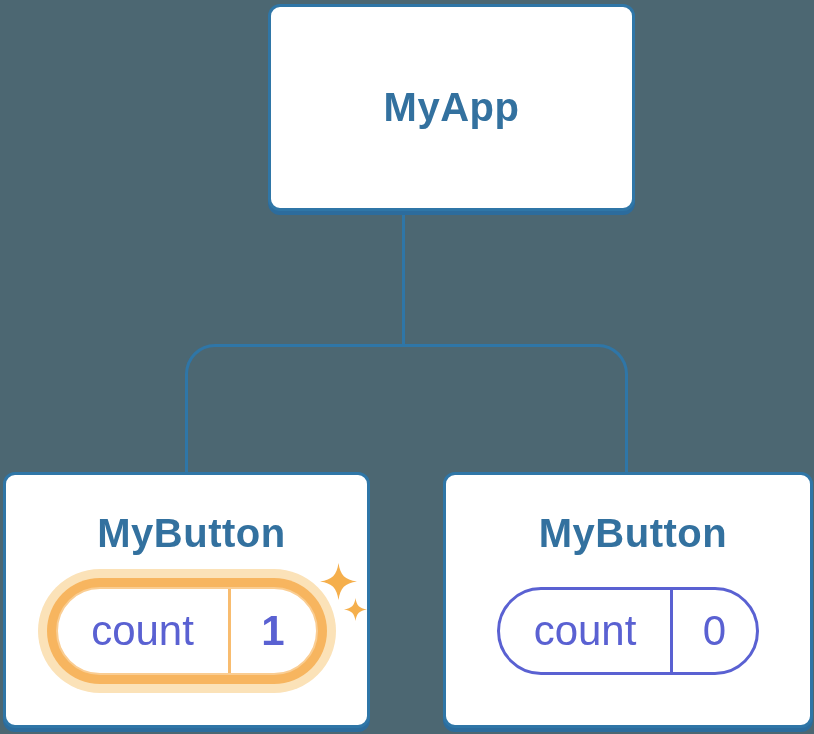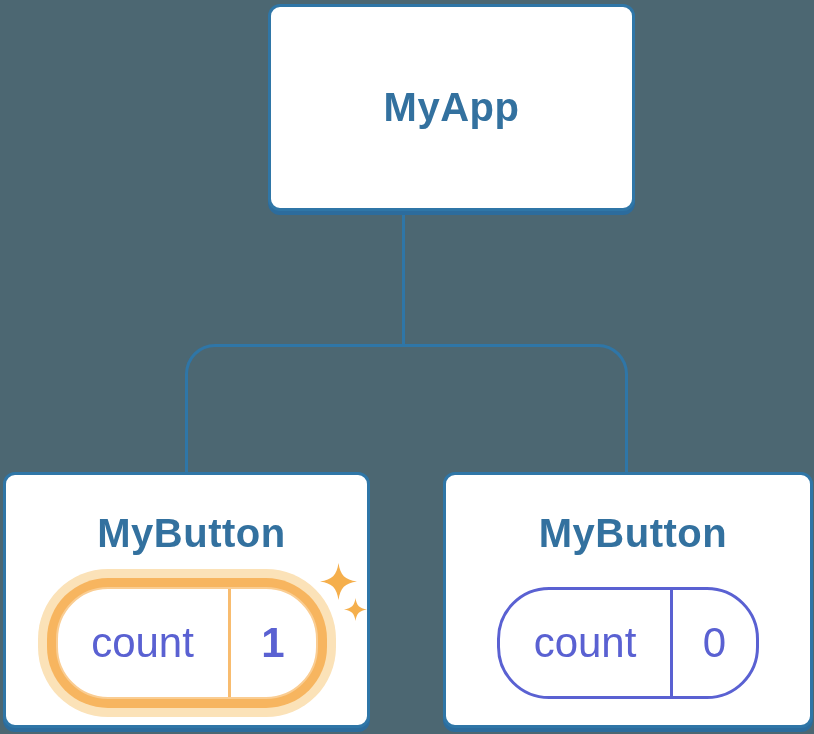--- a/index.html
+++ b/index.html
@@ -49,21 +49,21 @@
   }
   .child-title {
     position: absolute; left: 0; right: 0; top: 36px;
     text-align: center;
     padding-left: 10px;
   }
 
   
   .pill {
     position: absolute; left: 50%; top: 112px; transform: translateX(-50%);
-    width: 262px; height: 112px; border-radius: 52px;
+    width: 262px; height: 88px; border-radius: 52px;
     background: #ffffff; box-sizing: border-box;
     display: flex; align-items: stretch;
   }
   .pill-plain {
     border: 3px solid var(--purple, #5A61D2);
   }
   .pill-highlight {
     border: 2px solid #FACD92;
     box-shadow: 0 0 0 9px var(--hl, #F7B55F), 0 0 0 18px var(--halo, #FBE2B8);
   }

